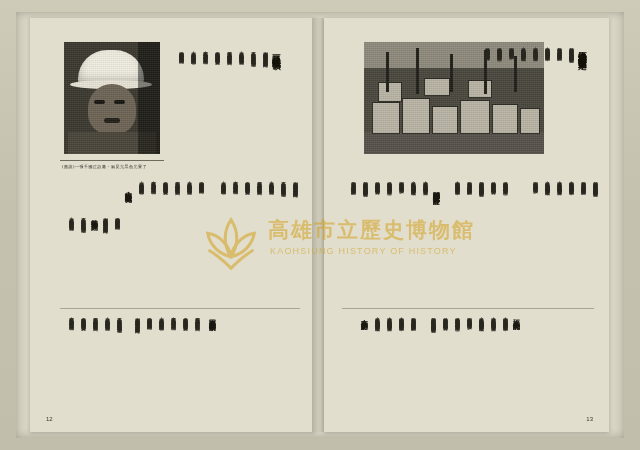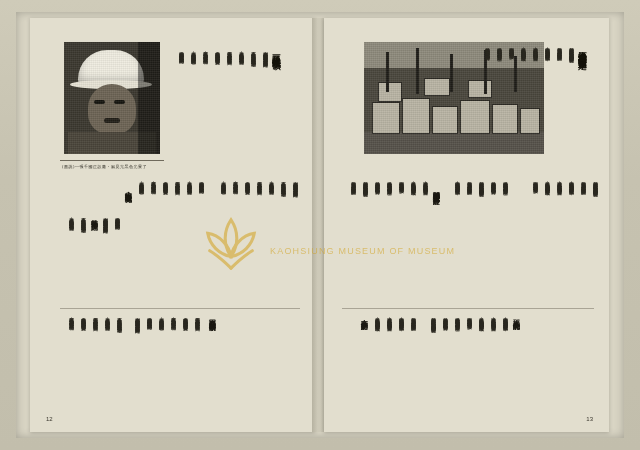--- a/index.html
+++ b/index.html
@@ -276,17 +276,18 @@
     <div id="watermark">
       <svg class="lotus" viewBox="0 0 64 64">
         <g fill="none" stroke="#d2a21e" stroke-width="3.2" stroke-linecap="round">
           <path d="M32 8 C24 20 24 34 32 46 C40 34 40 20 32 8 Z"></path>
           <path d="M32 46 C20 44 10 34 8 22 C20 24 30 34 32 46 Z"></path>
           <path d="M32 46 C44 44 54 34 56 22 C44 24 34 34 32 46 Z"></path>
           <path d="M10 40 C20 46 26 52 32 58"></path>
           <path d="M54 40 C44 46 38 52 32 58"></path>
         </g>
       </svg>
-      <div class="wm-sub">KAOHSIUNG MUSEUM OF MUSEUM</div>
+      <div class="wm-main">高雄市立歷史博物館</div>
+      <div class="wm-sub">KAOHSIUNG HISTORY OF HISTORY</div>
     </div>
 
   </div>
 </div>
 
 </body></html>

